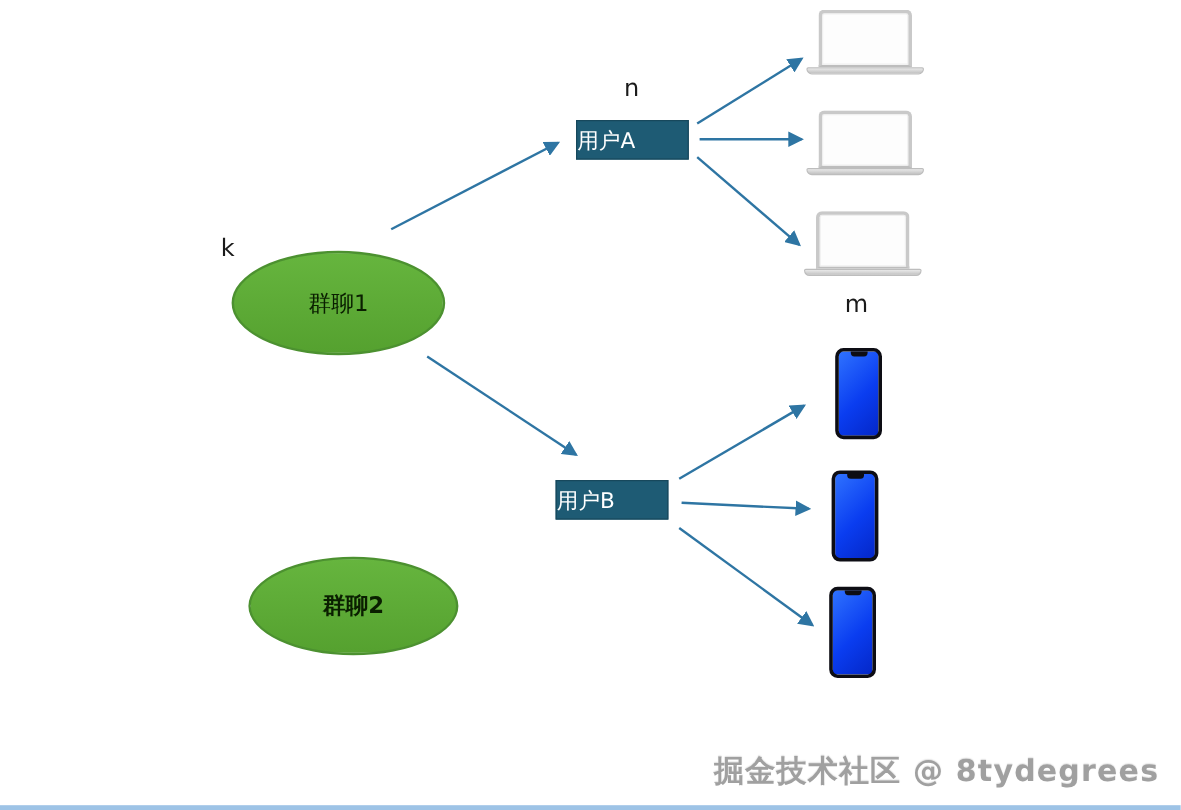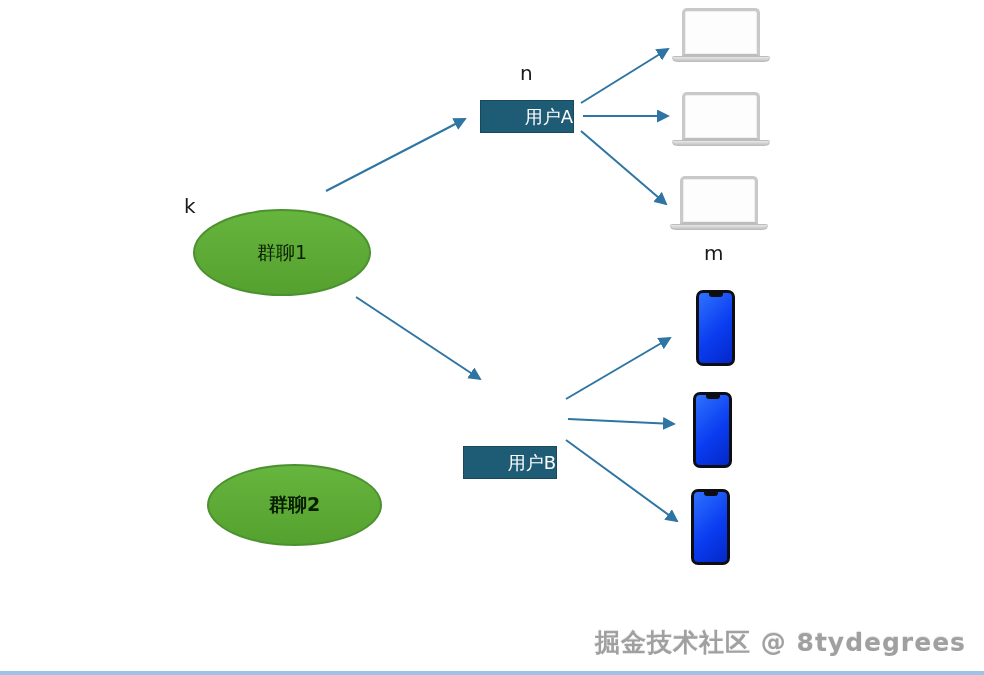--- a/index.html
+++ b/index.html
@@ -27,21 +27,21 @@
     justify-content: center;
     font-size: 19px;
     color: #0a1f00;
   }
   .rect-node {
     position: absolute;
     background: #1e5b74;
     border: 1px solid #17485c;
     display: flex;
     align-items: center;
-    justify-content: flex-end;
+    justify-content: flex-start;
     font-size: 18px;
     color: #ffffff;
   }
   .var-label {
     position: absolute;
     font-size: 20px;
     color: #1a1a1a;
   }
   .laptop {
     position: absolute;
@@ -133,21 +133,21 @@
   <div class="ellipse-node" style="left:193px; top:209px; width:178px; height:87px;text-align:right;">
     <span>群聊1</span>
   </div>
   <div class="ellipse-node" style="left:207px; top:464px; width:175px; height:82px;font-weight:bold;">
     <span>群聊2</span>
   </div>
 
   <div class="rect-node" style="left:480px; top:100px; width:94px; height:33px;">
     <span>用户A</span>
   </div>
-  <div class="rect-node" style="left:463px; top:400px; width:94px; height:33px;margin-top:46px;">
+  <div class="rect-node" style="left:463px; top:400px; width:94px; height:33px;">
     <span>用户B</span>
   </div>
 
   <div class="laptop" style="left:672px; top:8px;">
     <div class="laptop-screen"></div>
     <div class="laptop-base"></div>
   </div>
   <div class="laptop" style="left:672px; top:92px;">
     <div class="laptop-screen"></div>
     <div class="laptop-base"></div>

